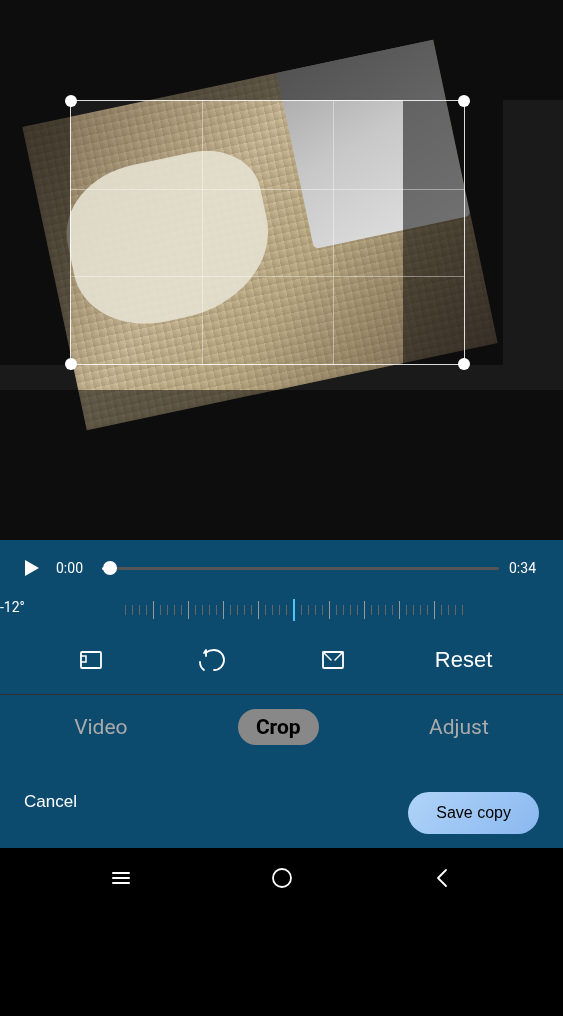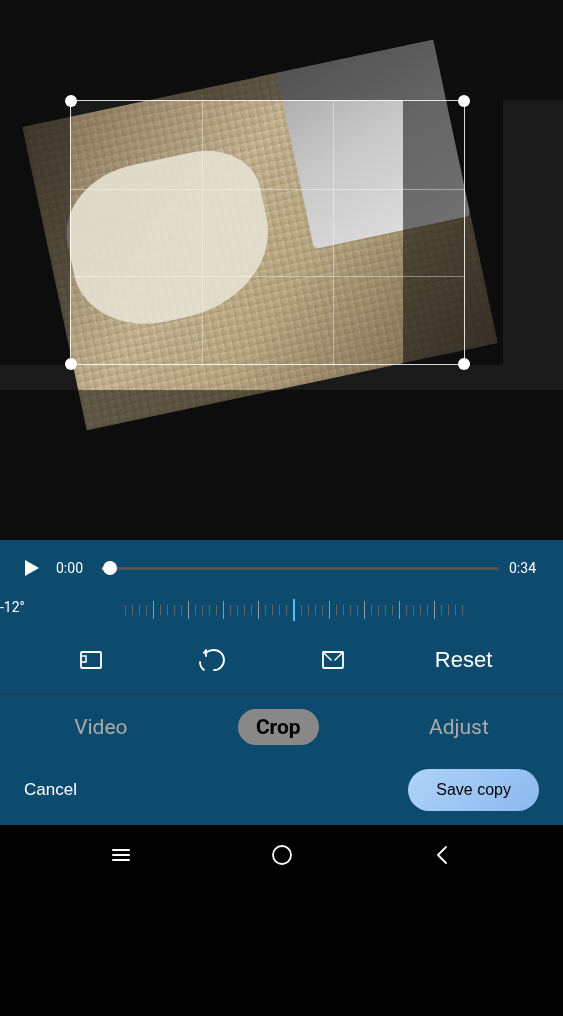--- a/index.html
+++ b/index.html
@@ -306,20 +306,21 @@
 
     .save-btn {
       font-size: 16px;
       color: #000;
       background: linear-gradient(135deg, #b0d4f8 0%, #8ab8f0 100%);
       border: none;
       border-radius: 24px;
       padding: 12px 28px;
       cursor: pointer;
       font-weight: 500;
+      margin-top: 23px;
     }
 
     
     #nav-bar {
       display: flex;
       align-items: center;
       justify-content: space-around;
       padding: 14px 40px 18px 40px;
       background: #000;
     }

